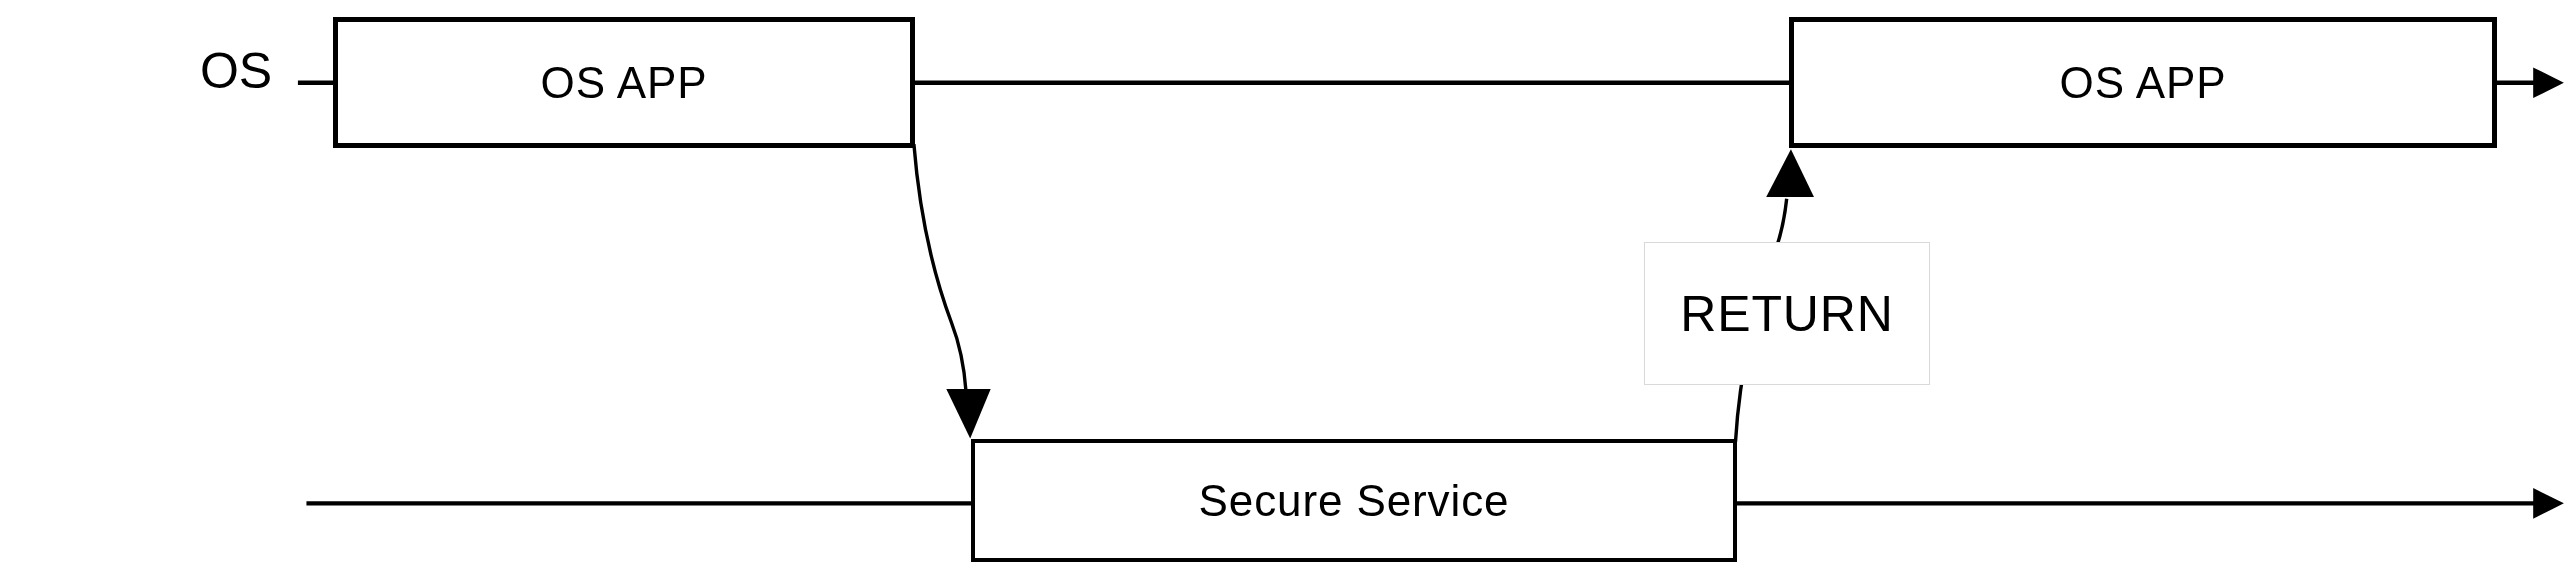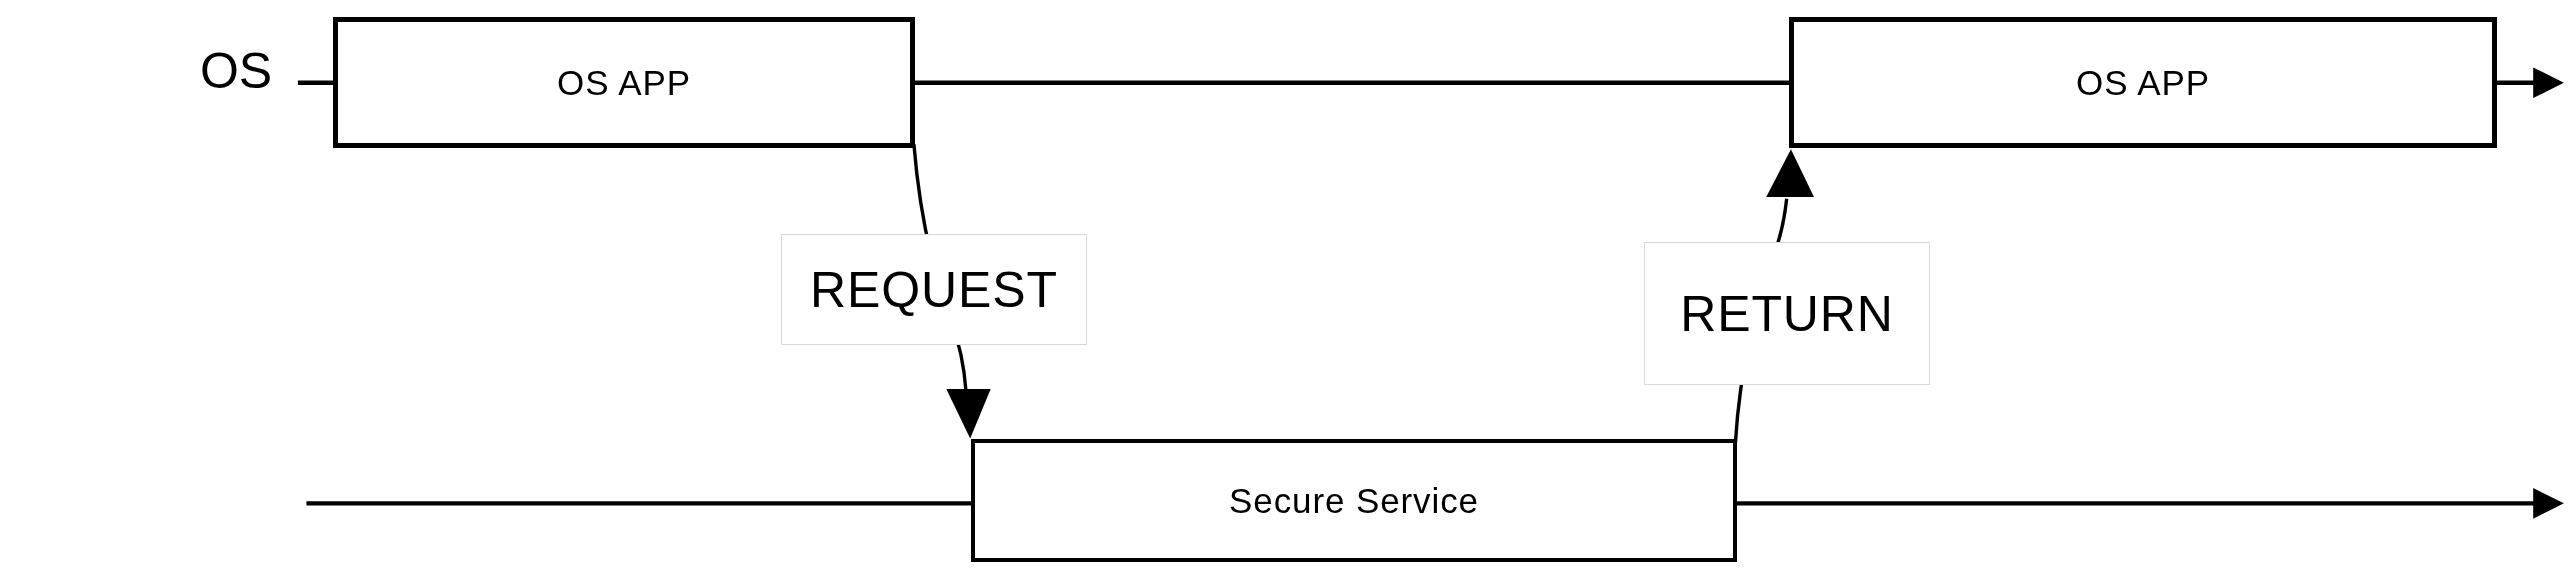--- a/index.html
+++ b/index.html
@@ -22,21 +22,21 @@
     top: 0;
   }
   .node {
     position: absolute;
     box-sizing: border-box;
     background: #ffffff;
     border: 5.1px solid #000000;
     display: flex;
     align-items: center;
     justify-content: center;
-    font-size: 35px;
+    font-size: 44px;
     letter-spacing: 0.9px;
     white-space: nowrap;
   }
   .node.thin-border {
     border-width: 4.3px;
   }
   .edge-label {
     position: absolute;
     box-sizing: border-box;
     background: #ffffff;
@@ -93,21 +93,18 @@
   <div class="node" id="node-os-app-left">
     <span>OS APP</span>
   </div>
   <div class="node" id="node-os-app-right">
     <span>OS APP</span>
   </div>
   <div class="node thin-border" id="node-secure-service">
     <span>Secure Service</span>
   </div>
 
-  <div class="edge-label" id="edge-label-request">
-    <span>REQUEST</span>
-  </div>
   <div class="edge-label" id="edge-label-return">
     <span>RETURN</span>
   </div>
 
 </div>
 
 
 </body></html>

